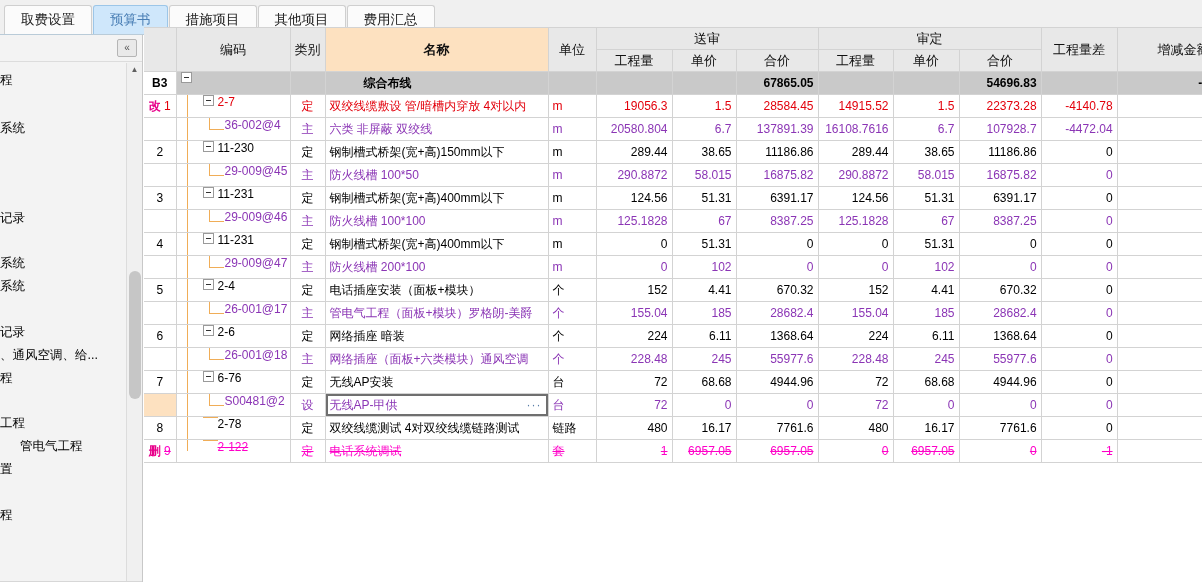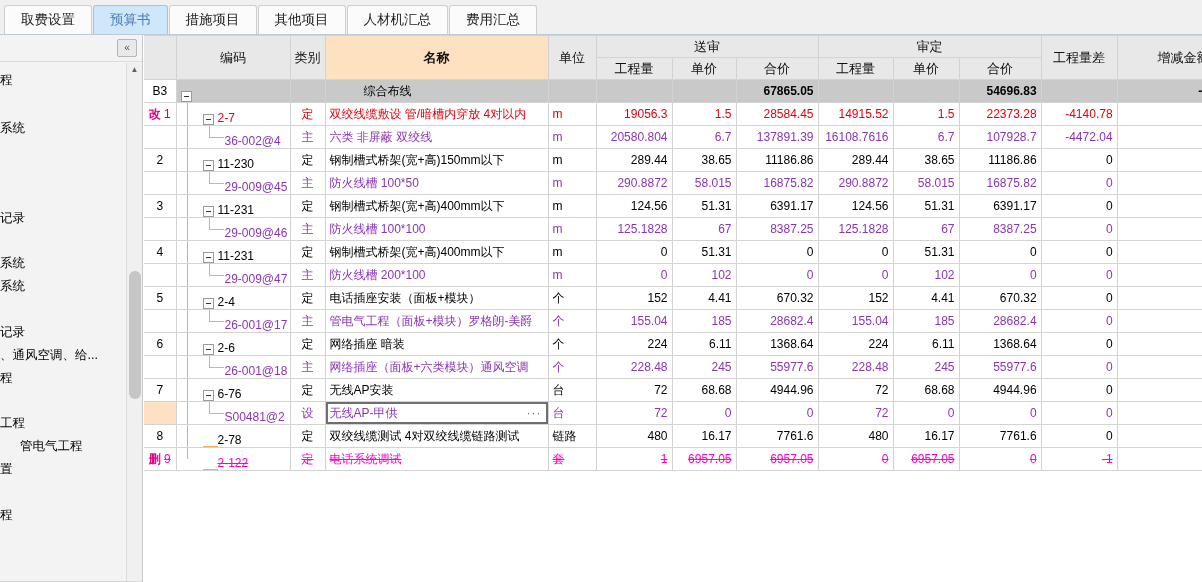--- a/index.html
+++ b/index.html
@@ -80,21 +80,21 @@
   #tree-scroll .sb-thumb {
     position:absolute; left:2px; width:12px;
     background:#c6c6c6; border-radius:6px;
   }
   #sidebar-bottom-line {
     position:absolute; left:0; bottom:0; width:143px; height:1px; background:#d7d7d7;
   }
 
   
   #grid {
-    position:absolute; left:144px; top:35px;
+    position:absolute; left:144px; top:27px;
     width:1058px; height:547px;
     background:#fff;
     overflow:hidden;
   }
   #grid table {
     border-collapse:collapse;
     table-layout:fixed;
     width:1106px;
     font-size:12px;
   }
@@ -128,42 +128,42 @@
 
   
   td.rn {
     background:#fff; text-align:center;
     font-size:12px;
     border-right:1px solid #d3d3d3;
     padding:0 2px;
   }
   td.rn .mark { color:#e8008a; font-weight:bold; }
   td.rn.sel { background:#fde1c0; border-right:3px solid #3f8fe0; }
-  td.rn.summary { background:#fff; font-weight:normal; }
+  td.rn.summary { background:#fff; font-weight:bold; }
 
   
   tr.summary td { background:#c9c9c9; font-weight:bold; }
   tr.summary td.rn { background:#fff; }
 
   
   td.code { text-align:left; }
   td.kind { text-align:center; }
   td.name { text-align:left; }
   td.unit { text-align:left; padding-left:5px; }
   td.num  { text-align:right; padding-right:5px; }
 
   
   .c-red    { color:#e3000b; }
   .c-purple { color:#8b35b5; }
   .c-black  { color:#000; }
   .c-magenta{ color:#ff00c8; }
   .strike   { text-decoration:line-through; }
 
   
-  .tcell { position:relative; display:flex; align-items:flex-end; height:22px; }
+  .tcell { position:relative; display:flex; align-items:flex-start; height:22px; }
   .elbow {
     display:inline-block; width:22px; height:22px; position:relative; flex:0 0 22px;
   }
   .elbow::before { 
     content:""; position:absolute; left:6px; top:-1px; width:1px; height:23px;
     background:#f0ad57;
   }
   .elbow.half::before { height:12px; }
   .elbow.leaf::after { 
     content:""; position:absolute; left:6px; top:11px; width:15px; height:1px;
@@ -193,21 +193,20 @@
 </head>
 <body>
 
 <div id="app">
 
   <div id="tabbar">
       <div class="tab first">取费设置</div>
       <div class="tab active">预算书</div>
       <div class="tab">措施项目</div>
       <div class="tab">其他项目</div>
-      <div class="tab">人材机汇总</div>
       <div class="tab">费用汇总</div>
     </div>
 
   <div id="sidebar">
     <div id="sidebar-top">
       <div id="collapse-btn">«</div>
     </div>
     <div id="tree">
         <div class="tree-item" style="top: 10px;">程</div>
         <div class="tree-item" style="top: 58px;">系统</div>
@@ -269,21 +268,21 @@
       </thead>
       <tbody id="tbody">
           <tr class="summary">
             <td class="rn summary">B3</td>
             <td class="code">
               <span class="tcell">
                 <span class="expander"></span>
               </span>
             </td>
             <td class="kind"></td>
-            <td class="name" style="font-weight: normal; padding-left: 38px; margin-top: 37px;">综合布线</td>
+            <td class="name" style="font-weight: bold; padding-left: 38px; margin-top: 37px;">综合布线</td>
             <td class="unit"></td>
             <td class="num"></td>
             <td class="num"></td>
             <td class="num">67865.05</td>
             <td class="num"></td>
             <td class="num"></td>
             <td class="num">54696.83</td>
             <td class="num"></td>
             <td class="num">-13168.2</td>
           </tr>

